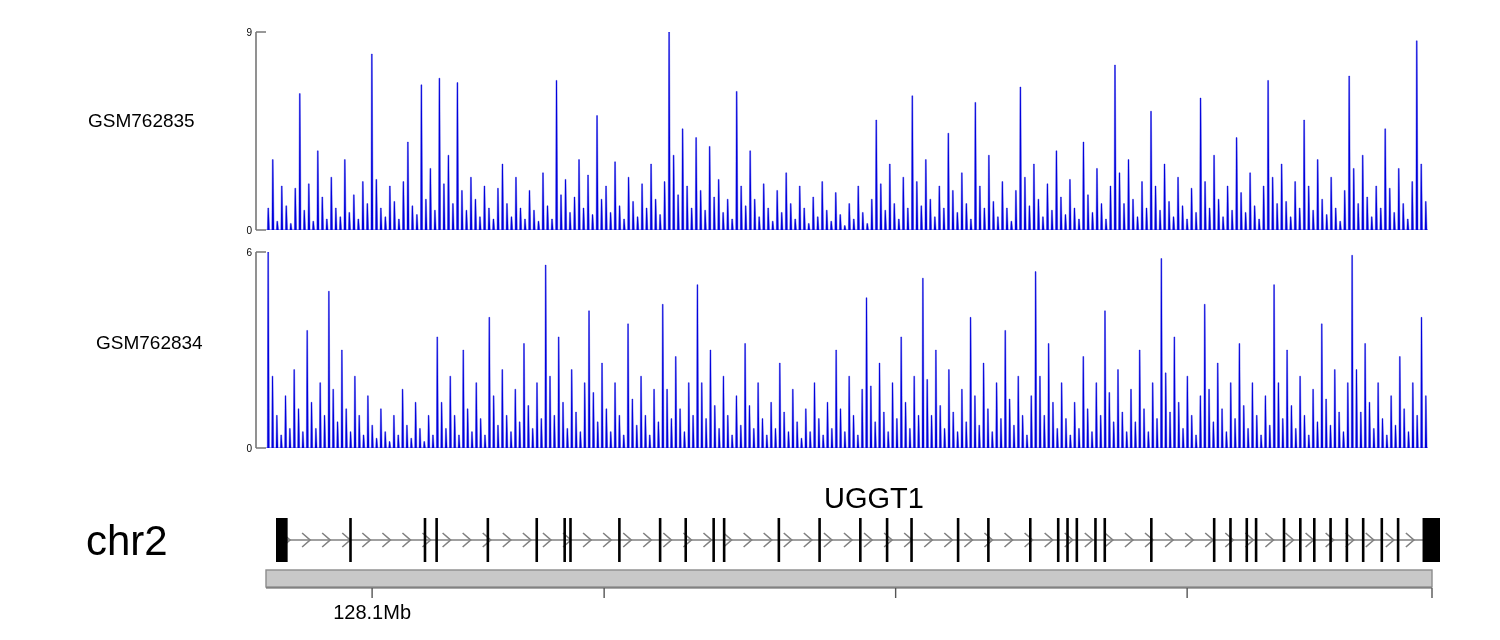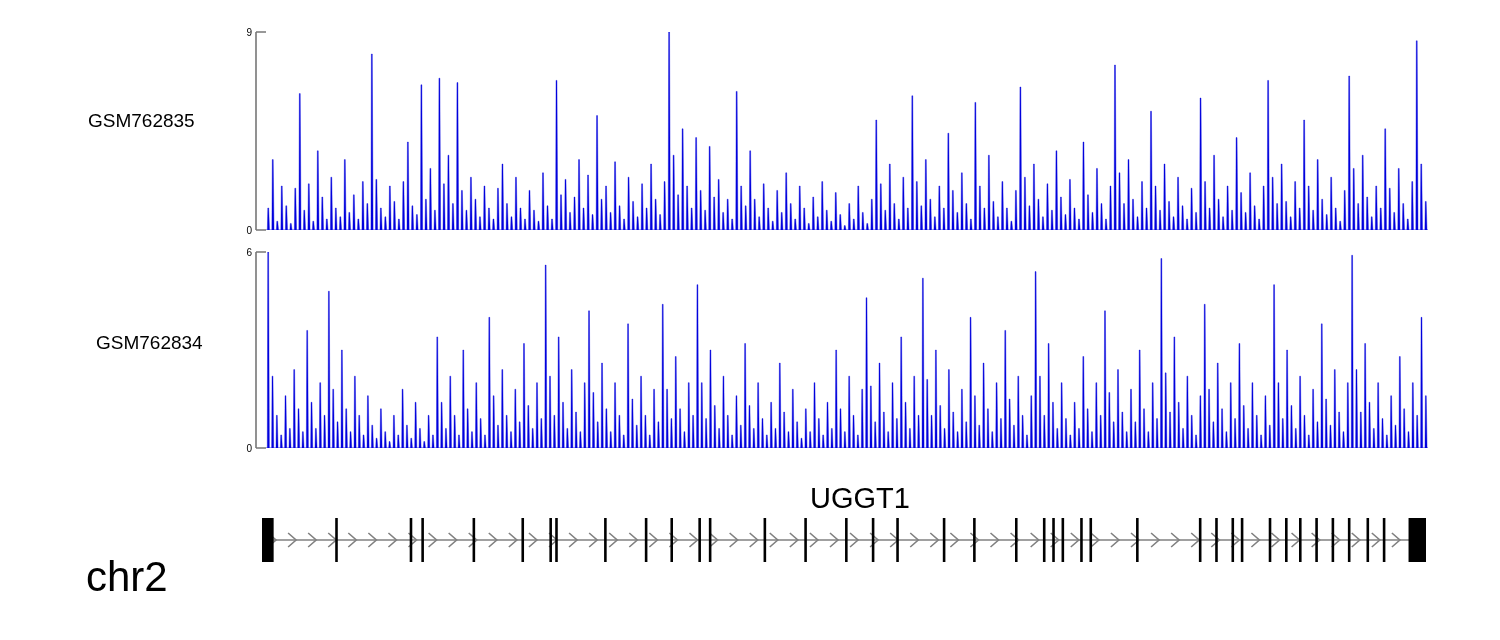--- a/index.html
+++ b/index.html
@@ -27,21 +27,21 @@
     color: #000000;
     white-space: nowrap;
     letter-spacing: 0px;
   }
   #label-track-1 { left: 88px; top: 110px; }
   #label-track-2 { left: 96px; top: 332px; }
 
   #chrom-label {
     position: absolute;
     left: 86px;
-    top: 556px;
+    top: 520px;
     font-family: "Liberation Sans", sans-serif;
     font-size: 42px;
     color: #000000;
     line-height: 1;
     white-space: nowrap;
   }
 
   
   .cov-track {
     position: absolute;
@@ -64,21 +64,21 @@
   .y-axis svg { display: block; overflow: visible; }
   .axis-tick-text {
     font-family: "Liberation Sans", sans-serif;
     font-size: 10px;
     fill: #000000;
   }
 
   
   #gene-track {
     position: absolute;
-    left: 256px;
+    left: 270px;
     top: 478px;
     width: 1175px;
     height: 90px;
   }
   #gene-track svg { display: block; overflow: visible; }
   .gene-name-text {
     font-family: "Liberation Sans", sans-serif;
     font-size: 29px;
     fill: #000000;
   }
@@ -237,16 +237,30 @@
           <line x1="1093.18" y1="40" x2="1093.18" y2="84" stroke="#000000" stroke-width="2.6"></line>
           <line x1="1111.80" y1="40" x2="1111.80" y2="84" stroke="#000000" stroke-width="2.6"></line>
           <line x1="1128.10" y1="40" x2="1128.10" y2="84" stroke="#000000" stroke-width="2.6"></line>
           <line x1="1156.03" y1="40" x2="1156.03" y2="84" stroke="#000000" stroke-width="2.6"></line>
           <rect x="6.00" y="40" width="11.64" height="44" fill="#000000"></rect>
           <rect x="1152.54" y="40" width="17.46" height="44" fill="#000000"></rect>
         </g>
     </svg>
   </div>
 
+  <div id="ruler">
+    <svg width="1180" height="70" viewBox="0 0 1180 70" xmlns="http://www.w3.org/2000/svg">
+      <rect id="ideogram-bar" x="4" y="4" width="1166" height="17" fill="#c8c8c8" stroke="#8c8c8c" stroke-width="1.4"></rect>
+      <g id="ruler-ticks">
+          <line x1="4" y1="22" x2="1170" y2="22" stroke="#555555" stroke-width="1.2"></line>
+          <line x1="110.11" y1="22" x2="110.11" y2="32" stroke="#555555" stroke-width="1.4"></line>
+          <line x1="342.14" y1="22" x2="342.14" y2="32" stroke="#555555" stroke-width="1.4"></line>
+          <line x1="633.64" y1="22" x2="633.64" y2="32" stroke="#555555" stroke-width="1.4"></line>
+          <line x1="925.14" y1="22" x2="925.14" y2="32" stroke="#555555" stroke-width="1.4"></line>
+          <line x1="1170.00" y1="22" x2="1170.00" y2="32" stroke="#555555" stroke-width="1.4"></line>
+        </g>
+      <text class="ruler-label-text" id="ruler-first-label" x="110.11" y="53" text-anchor="middle">128.1Mb</text>
+    </svg>
+  </div>
 
   <div id="chrom-label">chr2</div>
 
 </div>
 
 </body></html>

